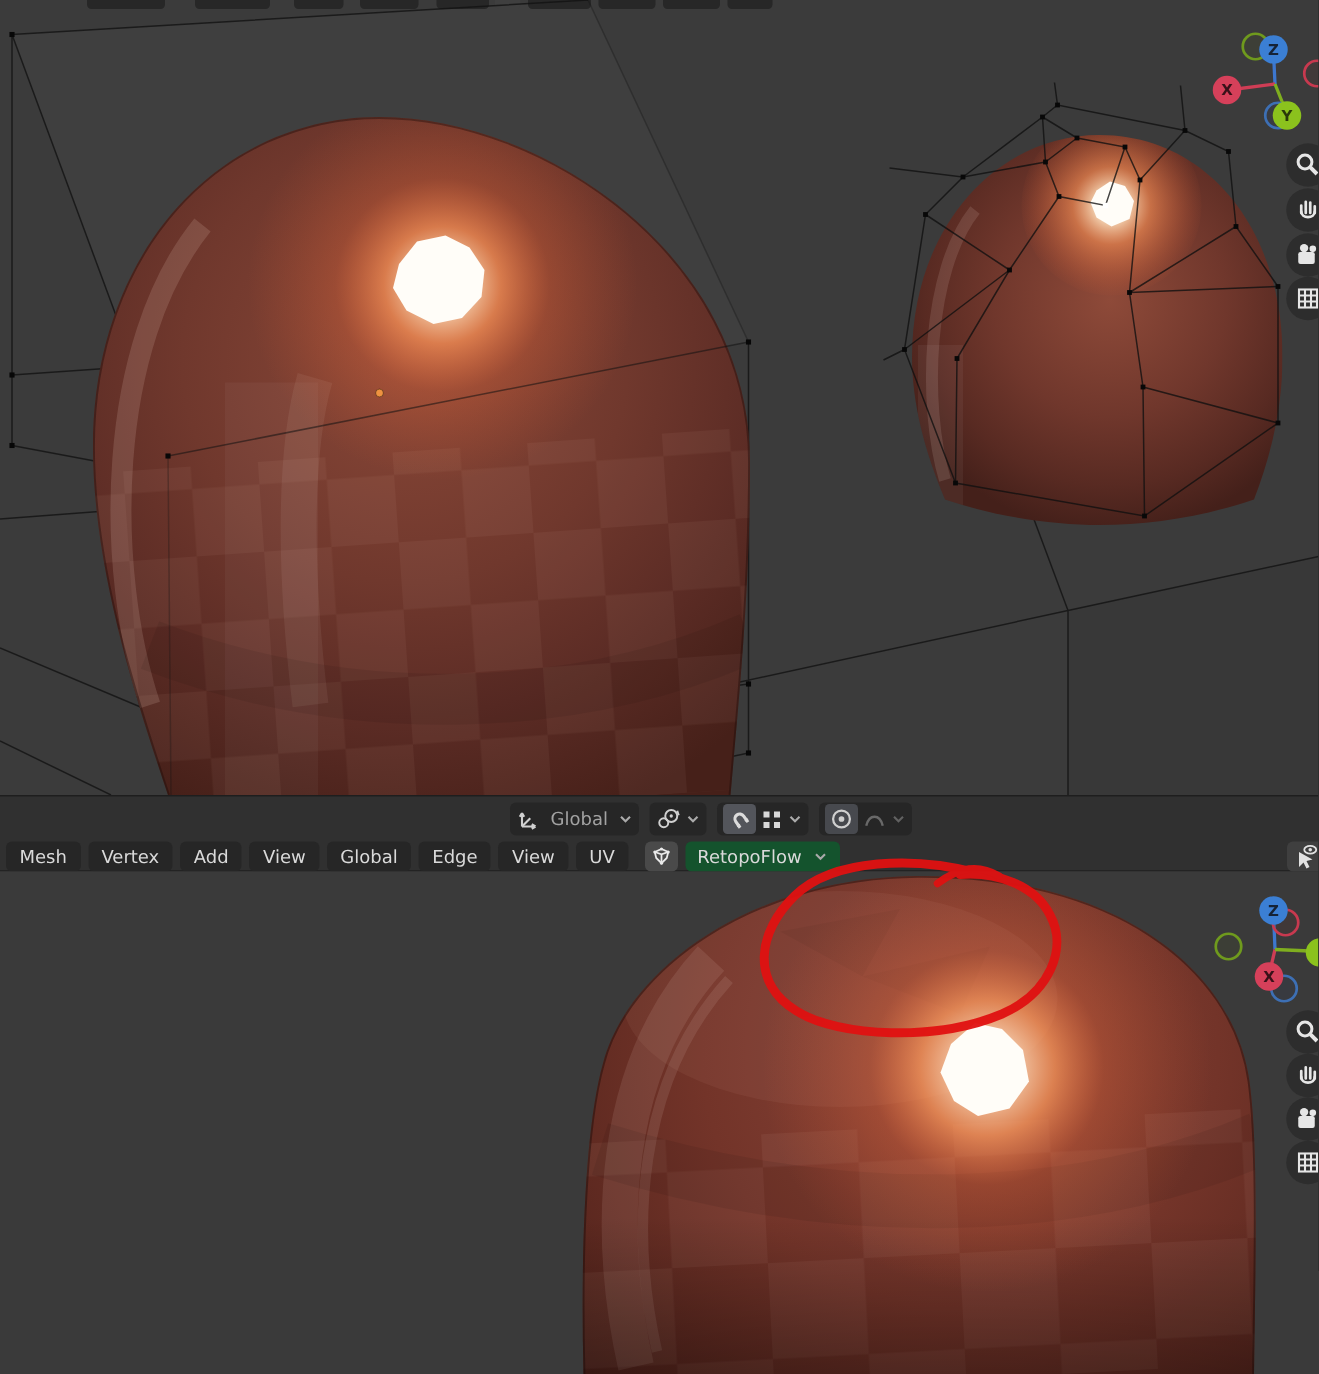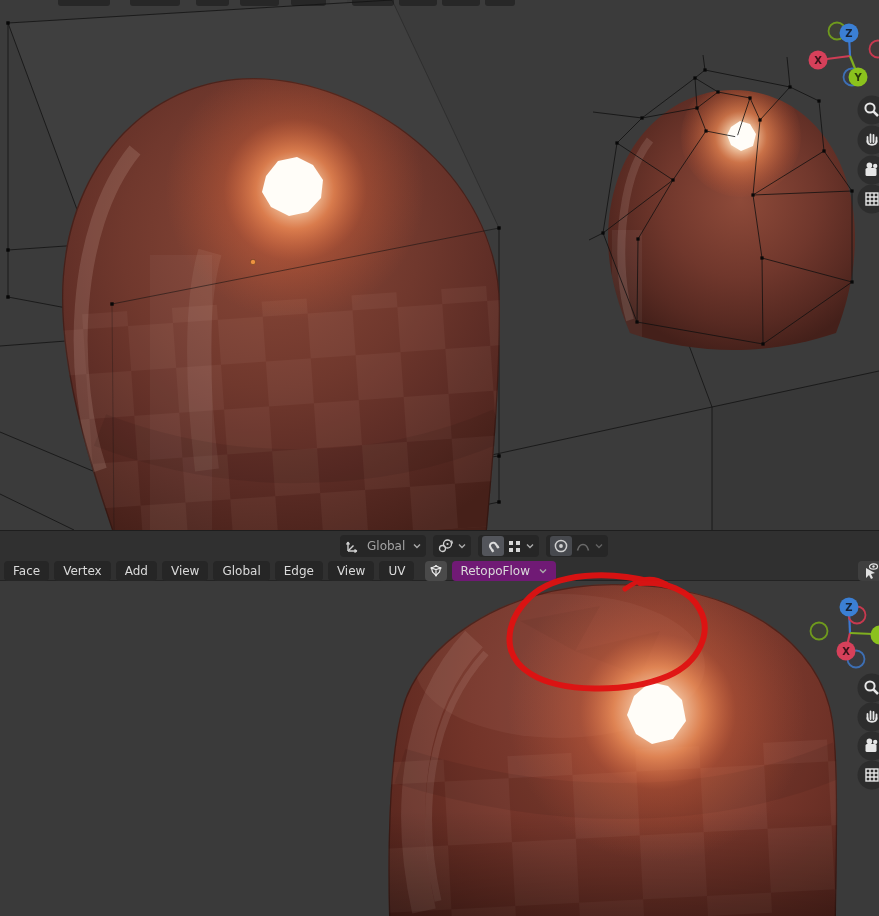--- a/index.html
+++ b/index.html
@@ -17,21 +17,21 @@
   .wgroup{display:flex;align-items:center;height:22px;background:#262626;border-radius:4px;
           padding:0 4px;gap:3px;color:#a3a3a3;font-size:12px;}
   .tglon{display:flex;align-items:center;justify-content:center;height:20px;border-radius:3px;
          background:#53555b;padding:0 3px;}
   .tglon2{background:#47494e;}
   .dim{opacity:.45;}
   .menu-btn{height:20px;display:flex;align-items:center;background:#262626;border-radius:4px;
             padding:0 9px;color:#dadada;font-size:12px;line-height:20px;cursor:default;}
   .rf-icon-btn{height:20px;width:22px;display:flex;align-items:center;justify-content:center;
                background:#4a4a4a;border-radius:4px;margin-left:6px;}
-  .rf-drop{height:20px;display:flex;align-items:center;background:#701a75;border-radius:4px;
+  .rf-drop{height:20px;display:flex;align-items:center;background:#14532d;border-radius:4px;
            padding:0 8px;color:#dadada;font-size:12px;gap:8px;}
   .spacer{flex:1;}
   .gizmo-toggle{height:20px;width:26px;background:#3f3f3f;border-radius:4px 0 0 4px;
                 display:flex;align-items:center;justify-content:center;margin-right:-5px;}
   .overlay{position:absolute;top:0;left:0;pointer-events:none;}
   .lbl{white-space:nowrap;padding:0 4px;}
 </style>
 </head>
 <body>
 
@@ -290,21 +290,21 @@
           <path d="M2.5,12.5 C4.5,4.5 11.5,4.5 13.5,12.5" fill="none" stroke="#bbbbbb" stroke-width="1.6"></path>
         </svg>
         <svg class="dim" width="10" height="10" viewBox="0 0 10 10">
           <polyline points="2,3.5 5,6.5 8,3.5" fill="none" stroke="#aaaaaa" stroke-width="1.4"></polyline>
         </svg>
       </div>
     </div>
 
     <div class="hrow hrow2">
       <div class="menu-btn">
-          <span>Face</span>
+          <span>Mesh</span>
         </div>
       <div class="menu-btn">
           <span>Vertex</span>
         </div>
       <div class="menu-btn">
           <span>Add</span>
         </div>
       <div class="menu-btn">
           <span>View</span>
         </div>

